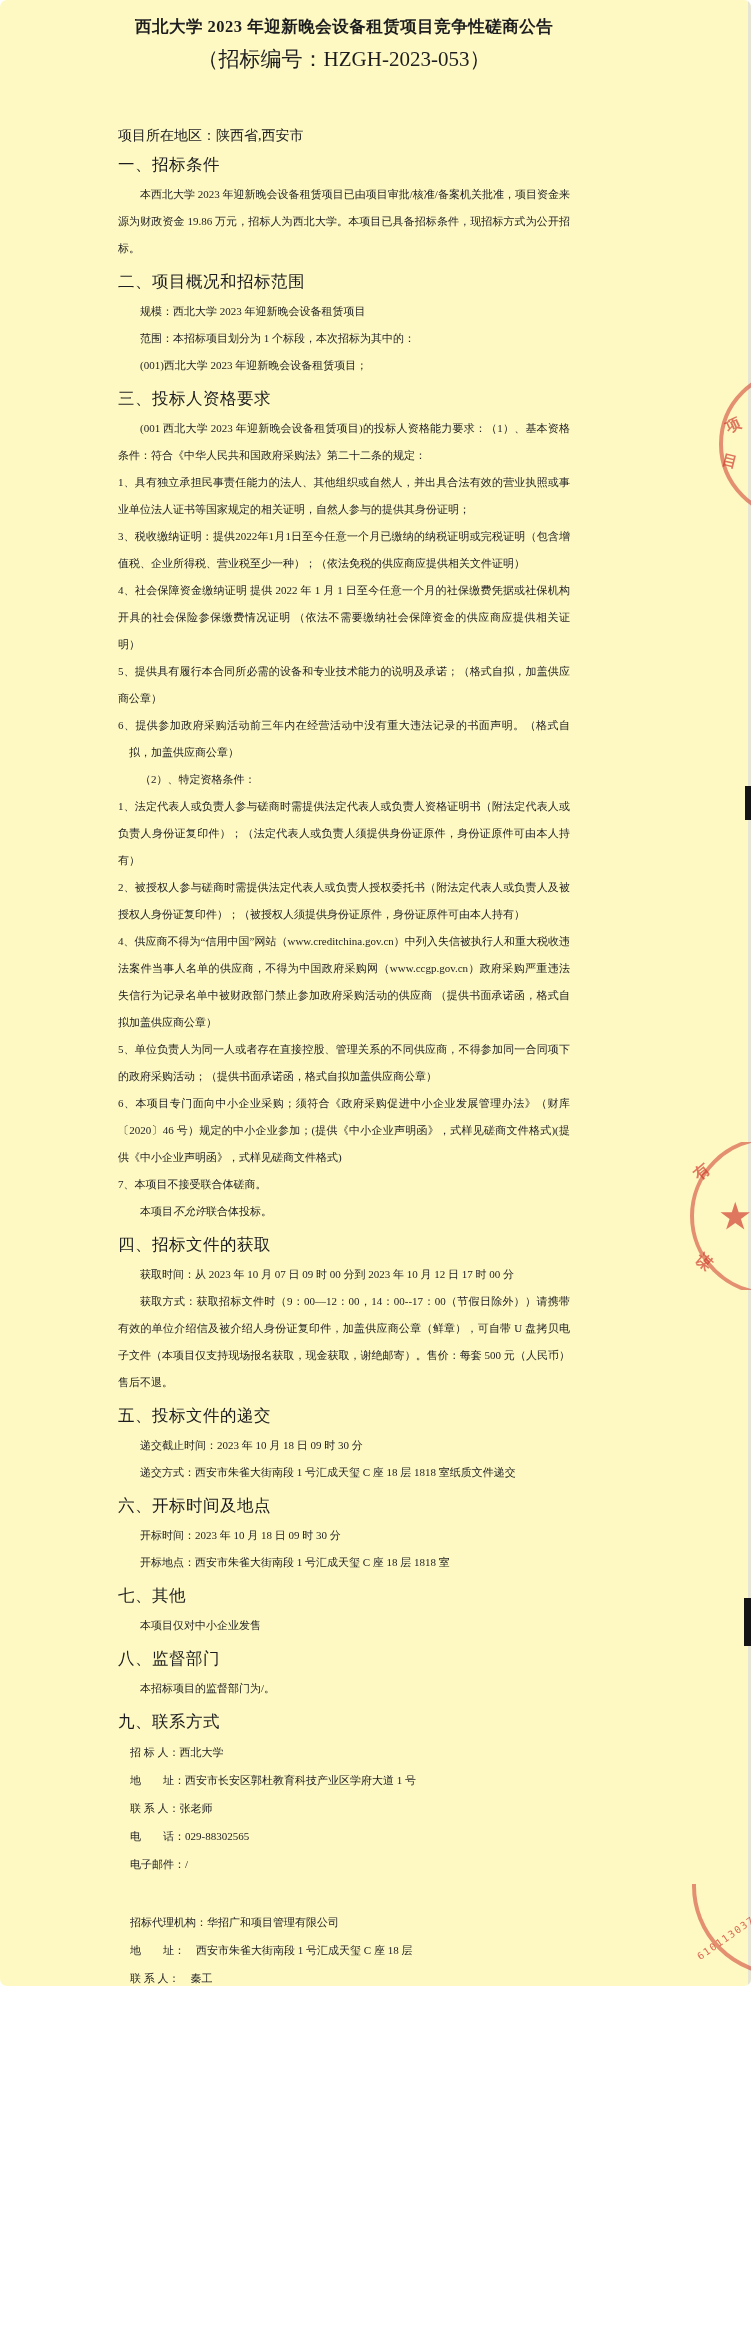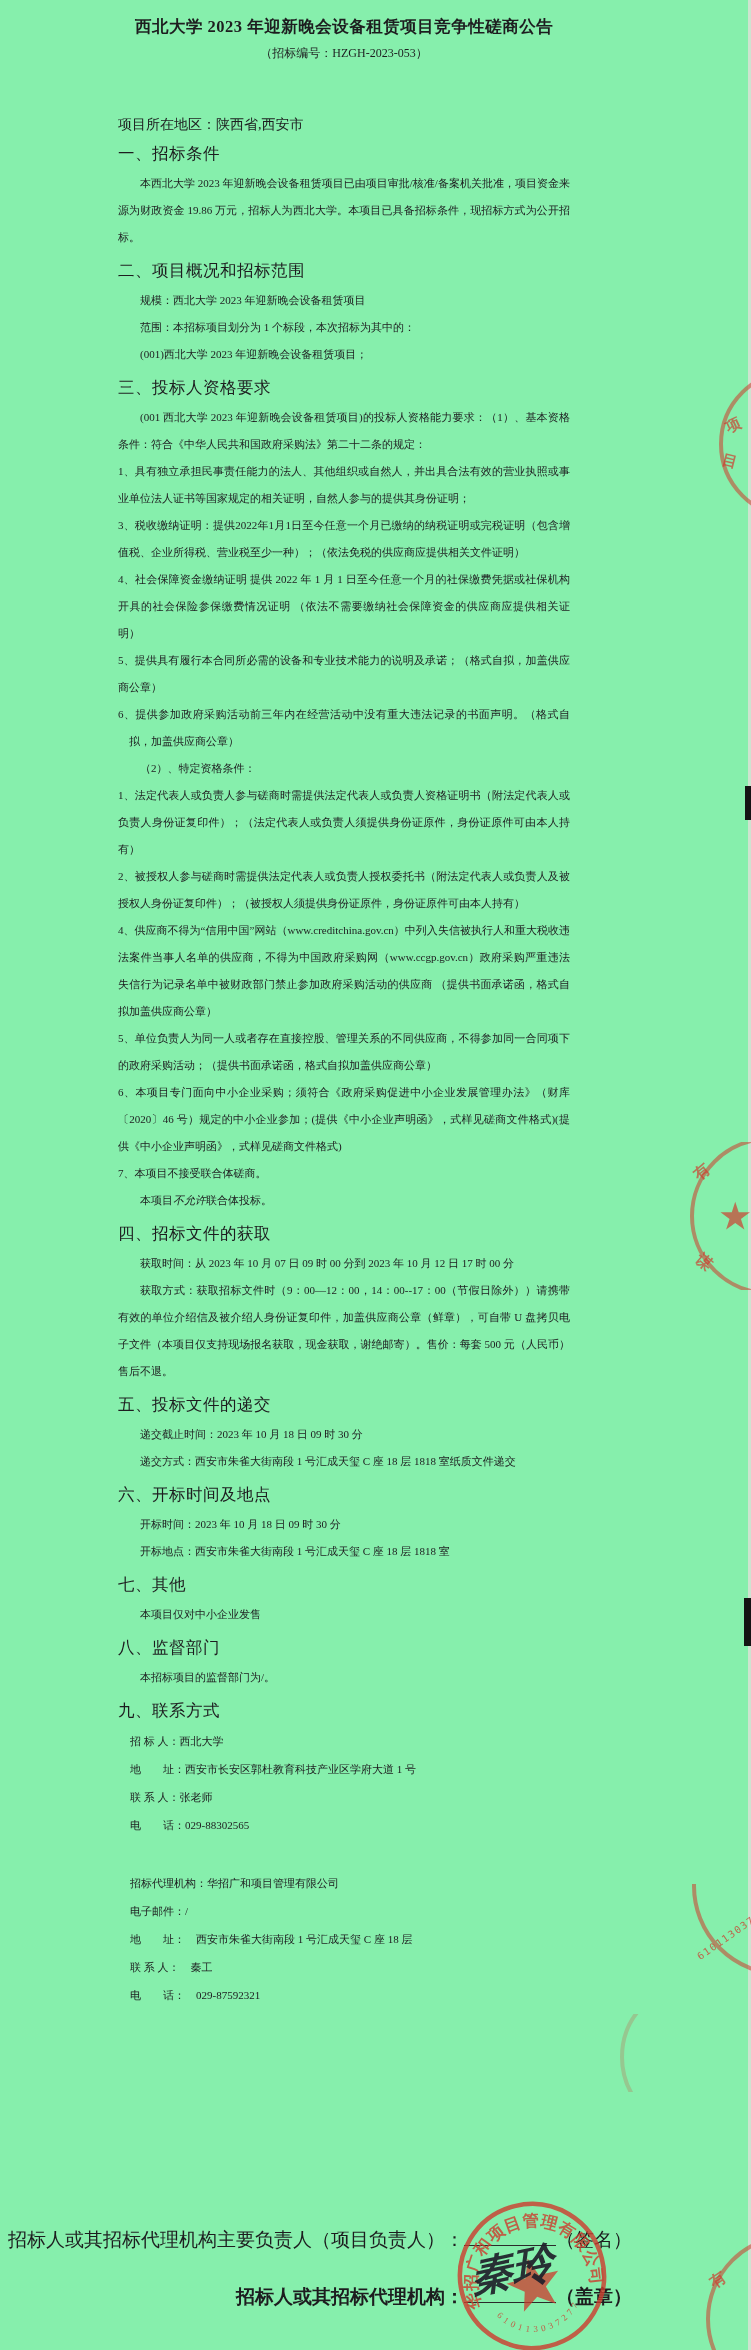--- a/index.html
+++ b/index.html
@@ -1,21 +1,21 @@
 <!DOCTYPE html>
 <html><head>
 <meta charset="utf-8">
 <style>
   html,body{margin:0;padding:0;background:#ffffff;}
-  .page{position:relative;width:751px;height:2350px;background:#86efac;overflow:hidden;
-        font-family:"Liberation Serif","DejaVu Serif",serif;color:#1d1d1f;}
+  .page{position:relative;width:751px;height:1986px;background:#fef9c3;overflow:hidden;
+        font-family:"Liberation Serif","DejaVu Serif",serif;color:#1d1d1f;border-radius:7px;}
   .edge-strip{position:absolute;right:0;top:0;width:3px;height:100%;background:#e0e0da;opacity:.8;}
   .content{position:absolute;top:0;left:118px;width:452px;}
   .doc-title{margin-top:16px;text-align:center;font-size:16.5px;font-weight:bold;letter-spacing:.5px;}
-  .doc-subtitle{margin-top:7px;text-align:center;font-size:12px;}
+  .doc-subtitle{margin-top:7px;text-align:center;font-size:21px;}
   .region{margin-top:54px;font-size:14px;}
   .sec-heading{font-size:16.5px;font-weight:normal;margin:9px 0 5px;letter-spacing:.5px;}
   .para{font-size:11px;line-height:27px;margin:0;text-align:justify;}
   .para.indent{text-indent:2em;}
   .para.hang{padding-left:1em;text-indent:-1em;}
   .para.contact{padding-left:1.1em;line-height:28px;text-align:left;}
   .para.gap{margin-top:30px;}
   .em-it{font-style:italic;}
   
   .sig-row{position:absolute;left:0;width:632px;text-align:right;font-size:19px;white-space:nowrap;}
@@ -82,22 +82,22 @@
         <p class="para indent">开标地点：西安市朱雀大街南段 1 号汇成天玺 C 座 18 层 1818 室</p>
         <div class="sec-heading">七、其他</div>
         <p class="para indent">本项目仅对中小企业发售</p>
         <div class="sec-heading">八、监督部门</div>
         <p class="para indent">本招标项目的监督部门为/。</p>
         <div class="sec-heading">九、联系方式</div>
         <p class="para contact">招 标 人：西北大学</p>
         <p class="para contact">地　　址：西安市长安区郭杜教育科技产业区学府大道 1 号</p>
         <p class="para contact">联 系 人：张老师</p>
         <p class="para contact">电　　话：029-88302565</p>
+        <p class="para contact">电子邮件：/</p>
         <p class="para contact gap">招标代理机构：华招广和项目管理有限公司</p>
-        <p class="para contact">电子邮件：/</p>
         <p class="para contact">地　　址：　西安市朱雀大街南段 1 号汇成天玺 C 座 18 层</p>
         <p class="para contact">联 系 人：　秦工</p>
         <p class="para contact">电　　话：　029-87592321</p>
       </div>
   </div>
 
   <div class="sig-row sig-row1">
     <span>招标人或其招标代理机构主要负责人（项目负责人）：</span><span class="blank"></span><span>（签名）</span>
   </div>
   <div class="sig-row sig-row2">

